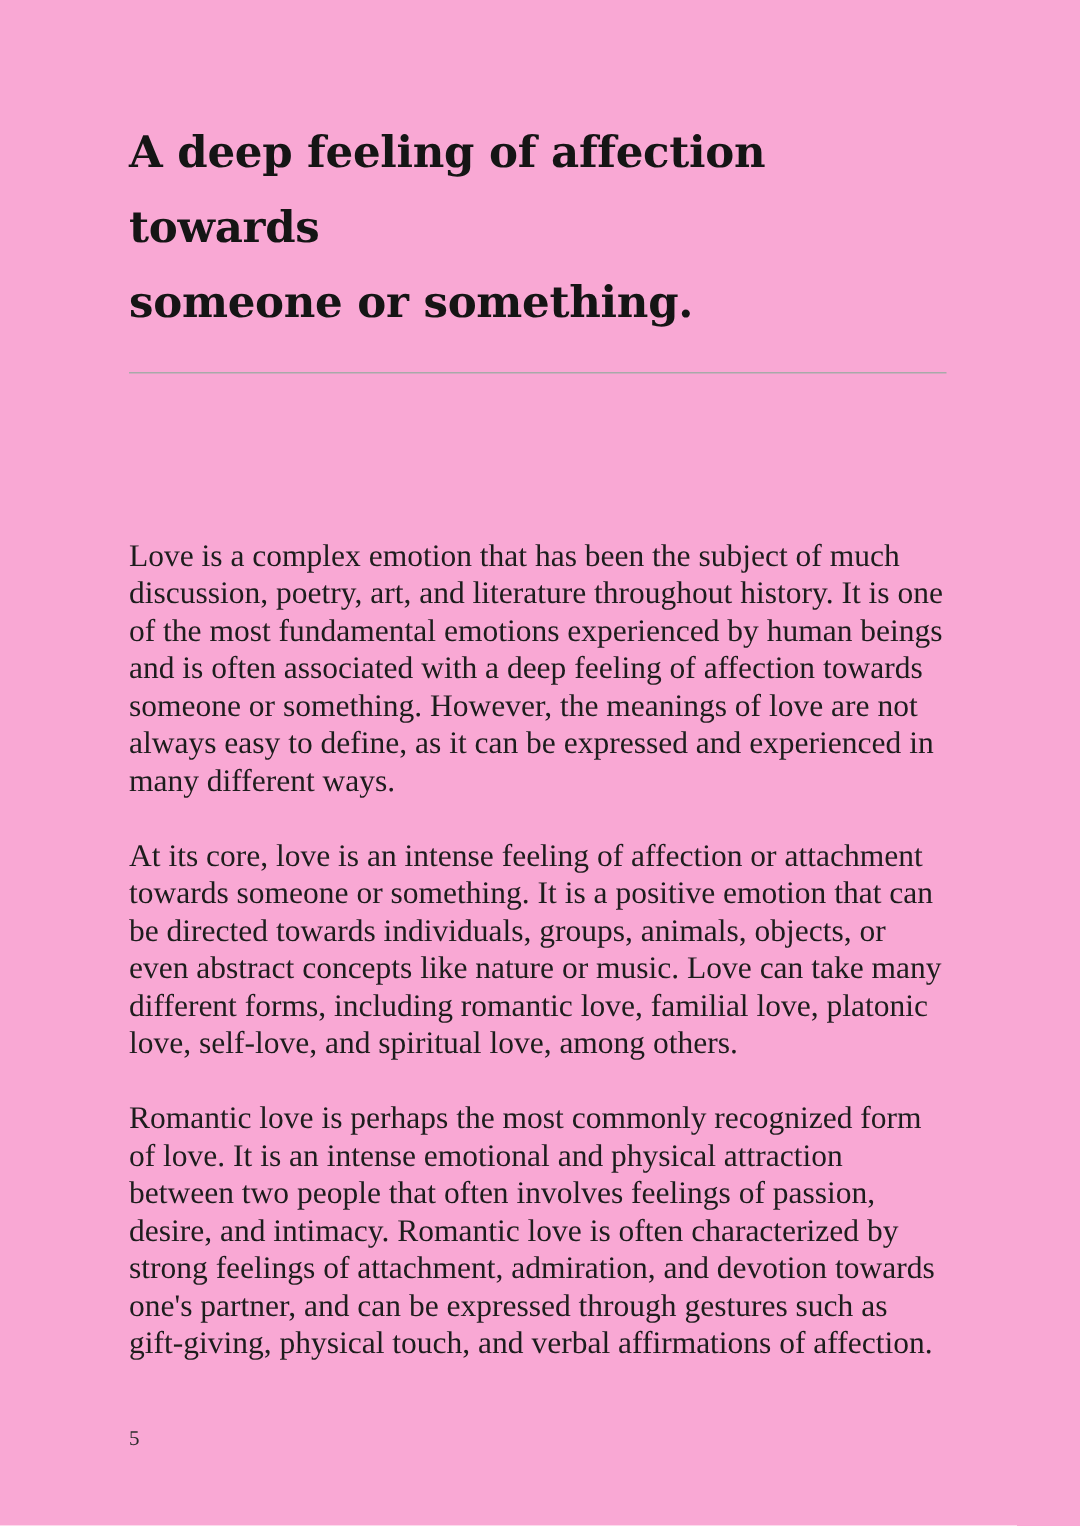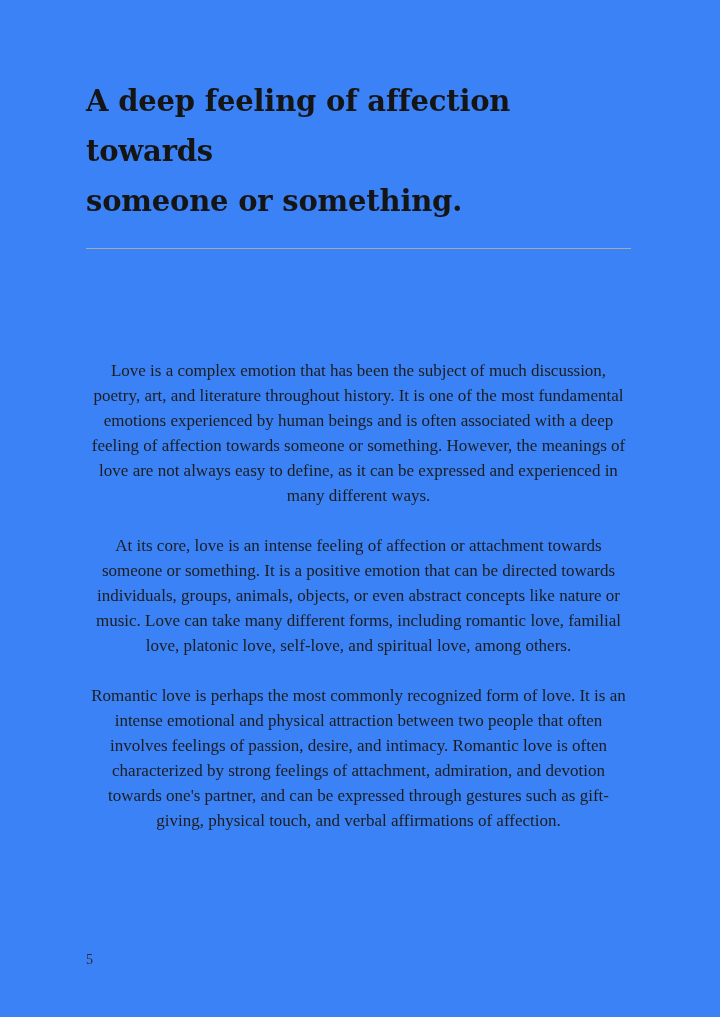--- a/index.html
+++ b/index.html
@@ -5,21 +5,21 @@
   * { margin: 0; padding: 0; box-sizing: border-box; }
 
   html, body {
     background: #ffffff;
   }
 
   .page {
     position: relative;
     width: 720px;
     height: 1017px;
-    background: #3b82f6;
+    background: #f9a8d4;
     overflow: hidden;
     font-family: "Liberation Serif", "DejaVu Serif", serif;
   }
 
   .content {
     padding: 76px 89px 0 86px; 
   }
 
   .doc-heading {
     font-family: "DejaVu Serif", "Liberation Serif", serif;
@@ -37,25 +37,25 @@
     margin-top: 22px;
     width: 100%;
   }
 
   .body-text {
     margin-top: 109px;
   }
 
   .body-text p {
     font-family: "Liberation Serif", "DejaVu Serif", serif;
-    font-size: 17px;
+    font-size: 21px;
     line-height: 25px;
     color: #1d1d1d;
     margin: 0 0 25px 0;
-    text-align: center;
+    text-align: left;
   }
 
   .page-number {
     position: absolute;
     left: 86px;
     top: 950px;
     font-family: "Liberation Serif", "DejaVu Serif", serif;
     font-size: 14px;
     line-height: 20px;
     color: #2b2b2b;

